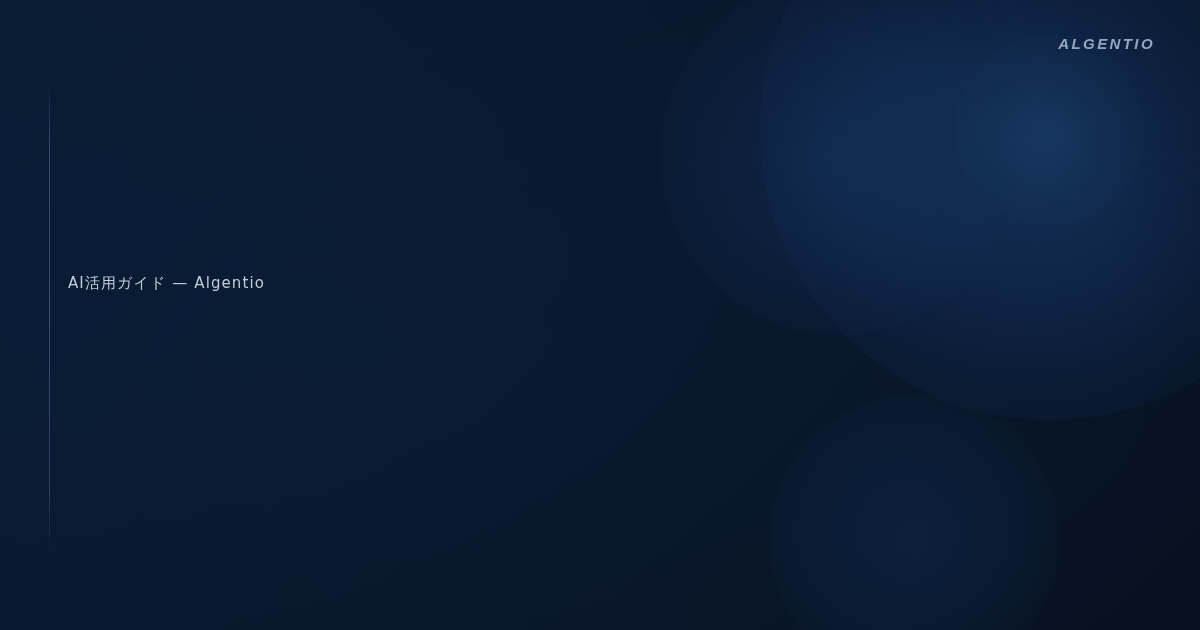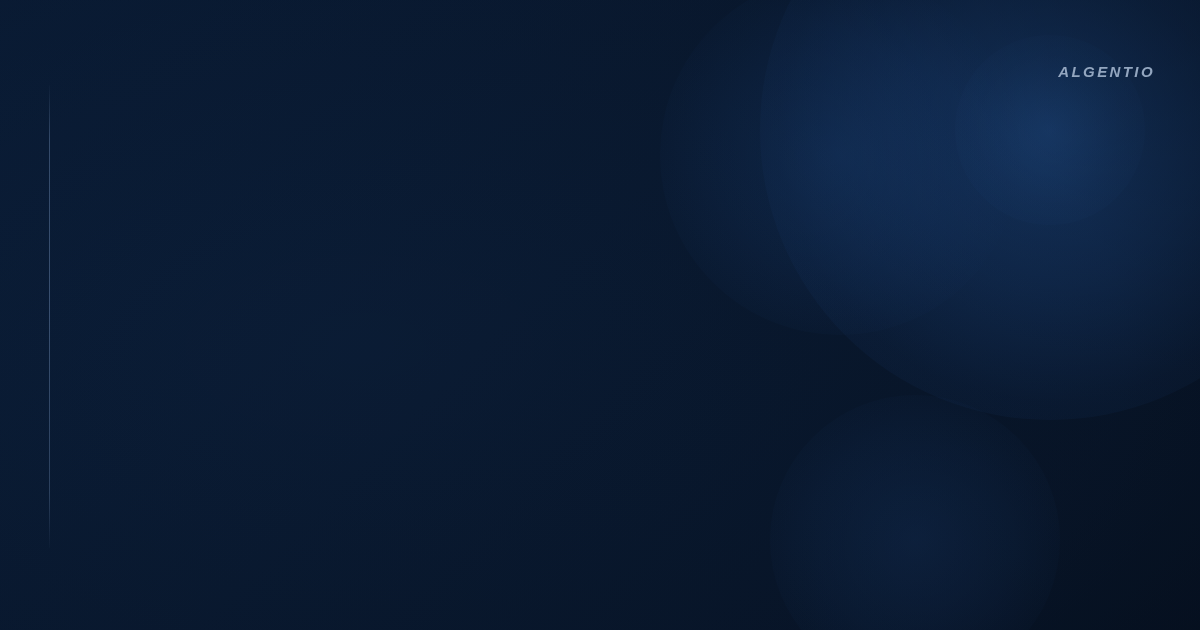--- a/index.html
+++ b/index.html
@@ -93,21 +93,20 @@
     position: absolute;
     right: 45px;
     top: 36px;
     font-size: 15px;
     font-weight: bold;
     font-style: italic;
     letter-spacing: 2.4px;
     color: #93a6bf;
     line-height: 1;
     user-select: none;
-    margin-top: 28px;
   }
 
   
   .accent-rule {
     position: absolute;
     left: 49px;
     top: 85px;
     width: 1px;
     height: 463px;
     background: linear-gradient(to bottom,
@@ -156,15 +155,16 @@
   <div class="glow glow-secondary"></div>
   <div class="glow glow-tertiary"></div>
   <div class="glow glow-inner"></div>
   <div class="vignette"></div>
 
   <div class="brand">ALGENTIO</div>
 
   <div class="accent-rule"></div>
 
   <div class="content">
+    <p class="slide-subtitle">AI活用ガイド — Algentio</p>
   </div>
 
 </div>
 
 </body></html>

